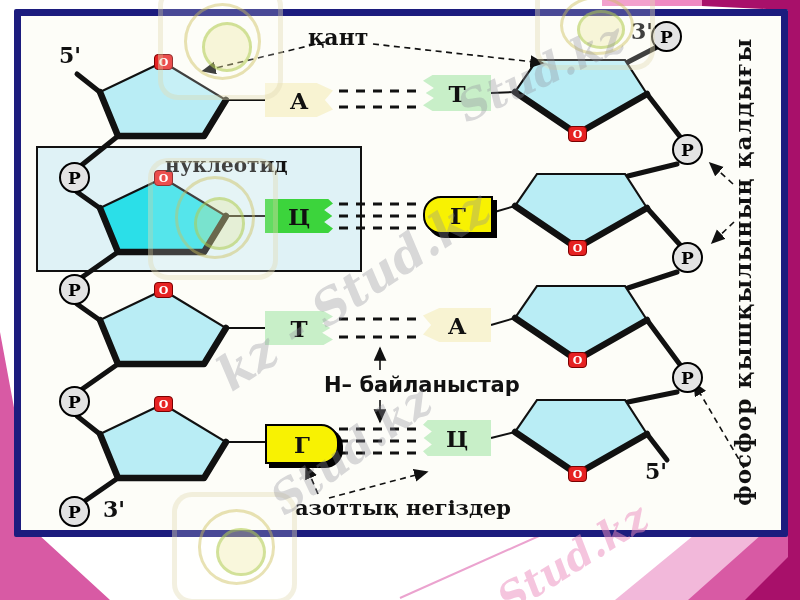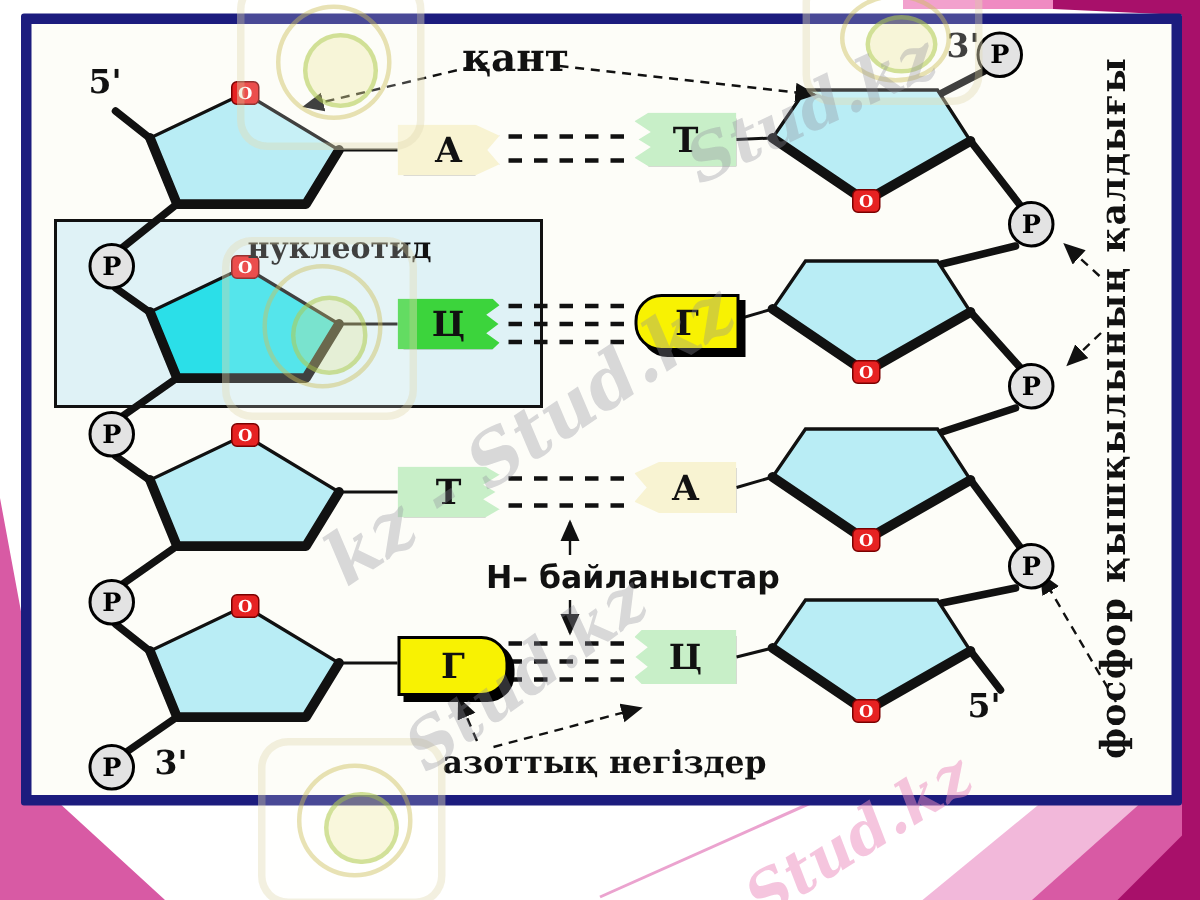--- a/index.html
+++ b/index.html
@@ -237,21 +237,21 @@
     <div class="omark" style="left:547px;top:110px;">O</div>
     <div class="omark" style="left:547px;top:224px;">O</div>
     <div class="omark" style="left:547px;top:336px;">O</div>
     <div class="omark" style="left:547px;top:450px;">O</div>
 
     <div class="lbl prime" style="left:38px;top:26px;">5'</div>
     <div class="lbl prime" style="left:610px;top:2px;">3'</div>
     <div class="lbl prime" style="left:82px;top:480px;">3'</div>
     <div class="lbl prime" style="left:624px;top:442px;">5'</div>
 
-    <div class="lbl" style="left:287px;top:8px;font-size:26px;">қант</div>
+    <div class="lbl" style="left:287px;top:8px;font-size:22px;">қант</div>
     <div class="lbl" style="left:144px;top:137px;font-size:20px;">нуклеотид</div>
     <div class="lbl lbl-sans" style="left:303px;top:357px;font-size:21px;">Н– байланыстар</div>
     <div class="lbl" style="left:256px;top:479px;font-size:21px;margin-left:18px;">азоттық негіздер</div>
     <div class="vert-label">фосфор  қышқылының  қалдығы</div>
   </div>
 
   <div class="logo" style="left:158px;top:-14px;width:115px;height:104px;">
       <div class="ring1"></div>
       <div class="ring2"></div>
     </div>

